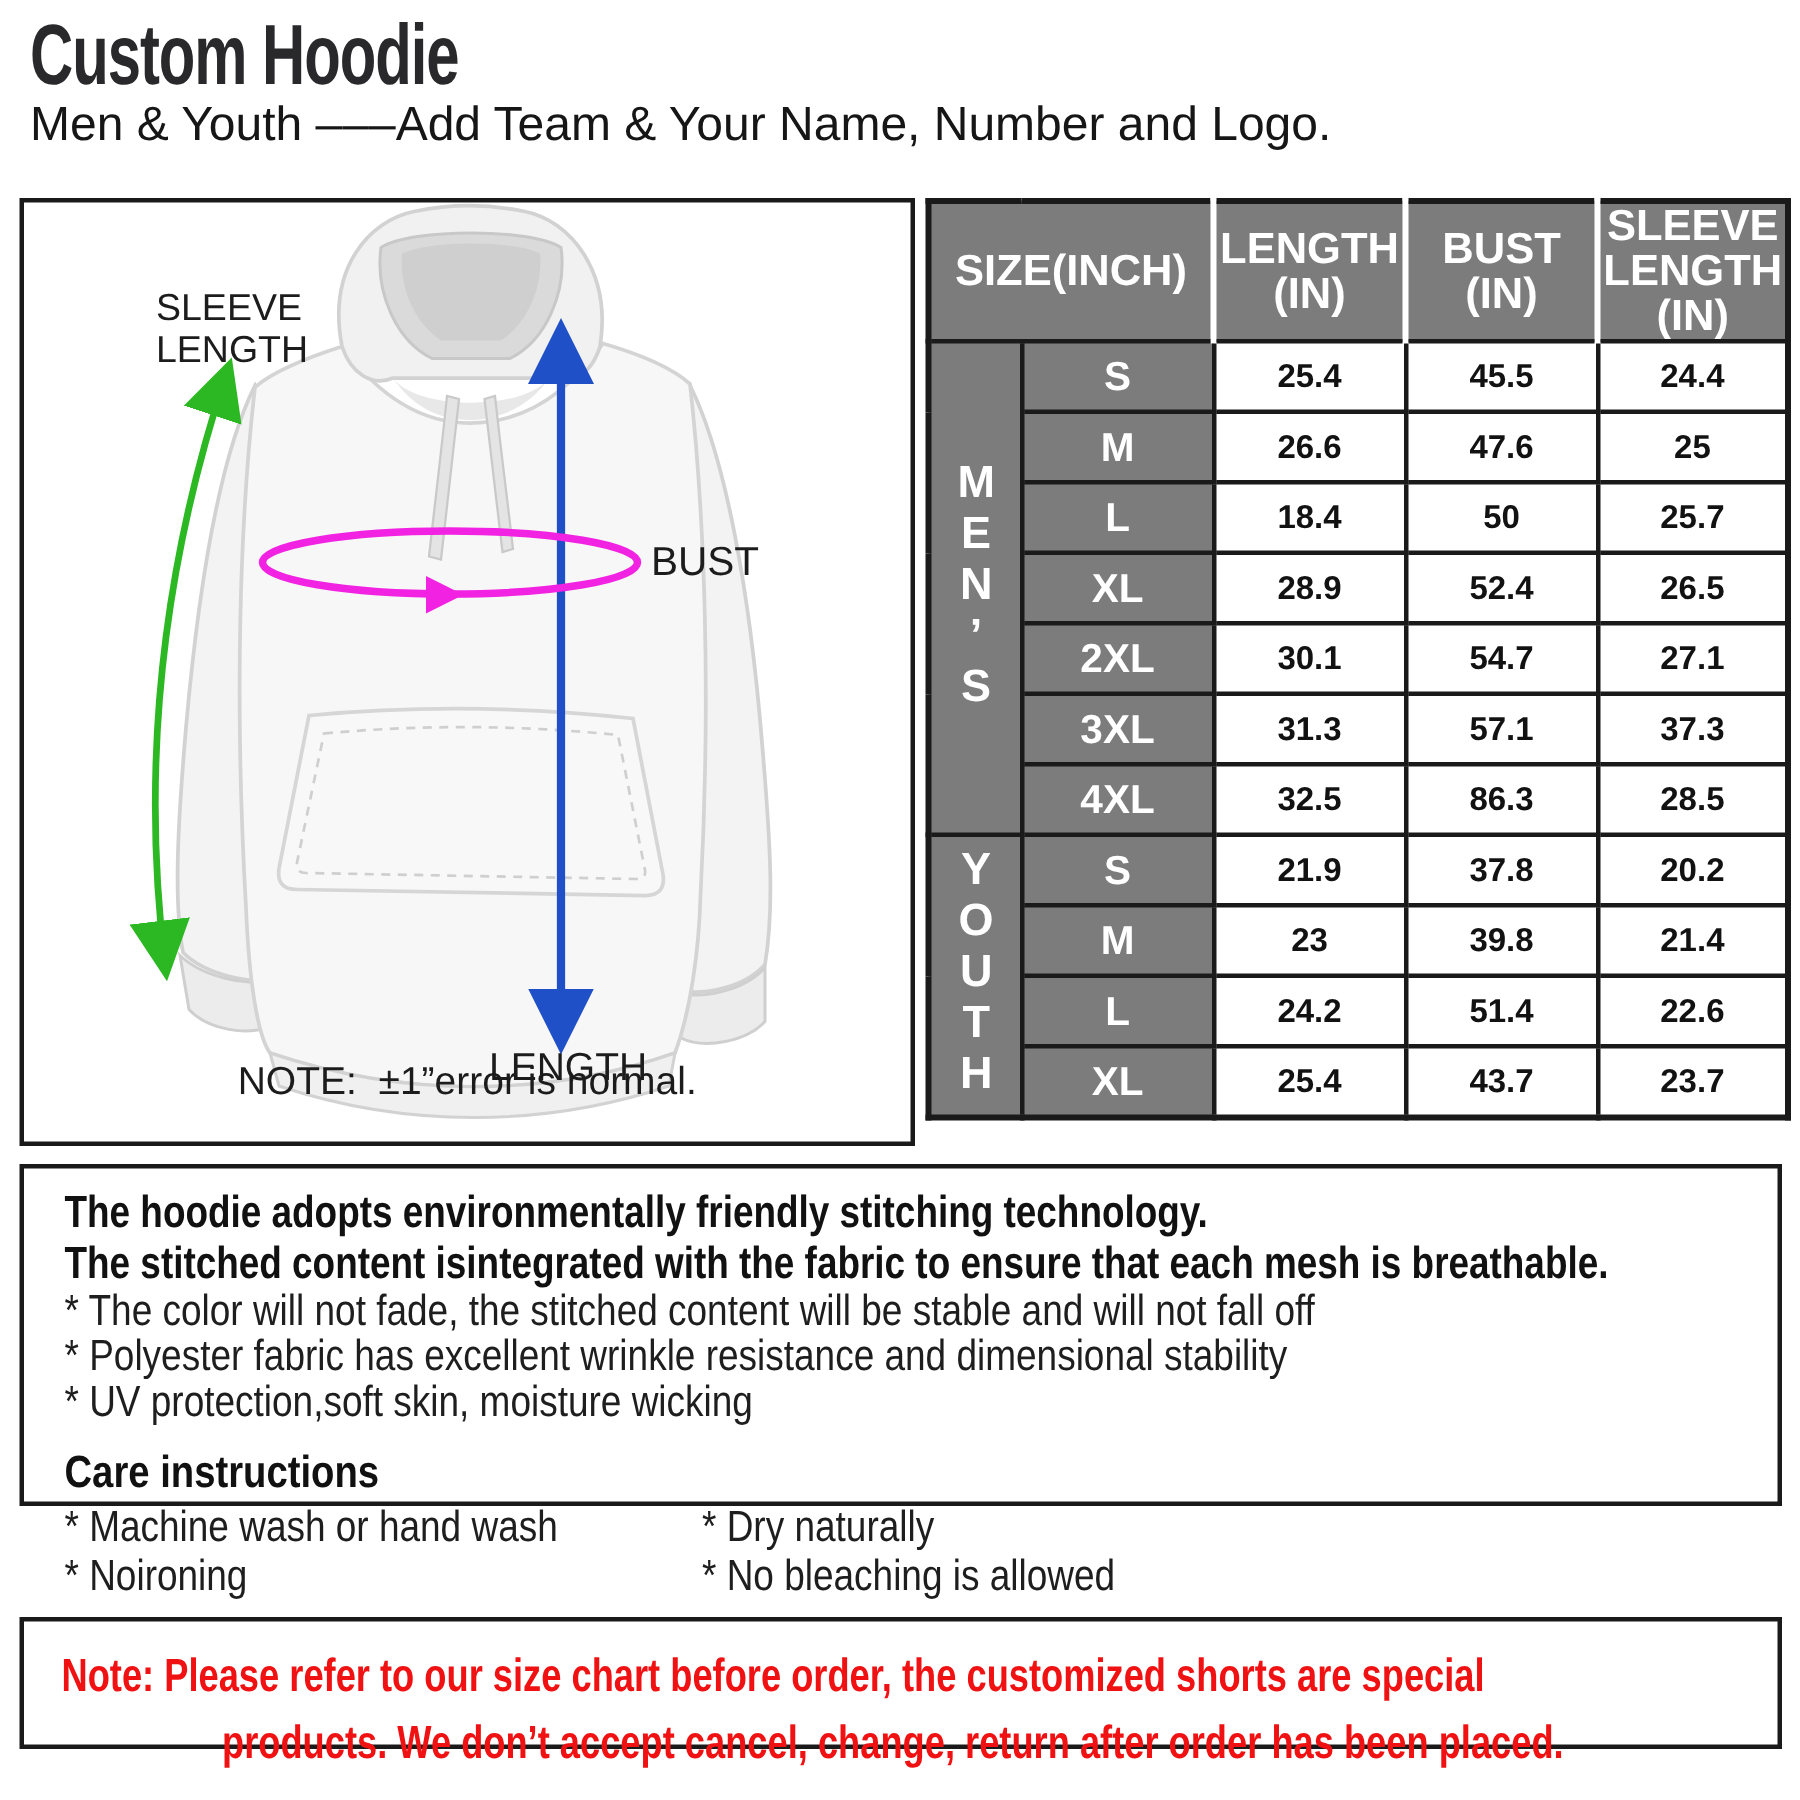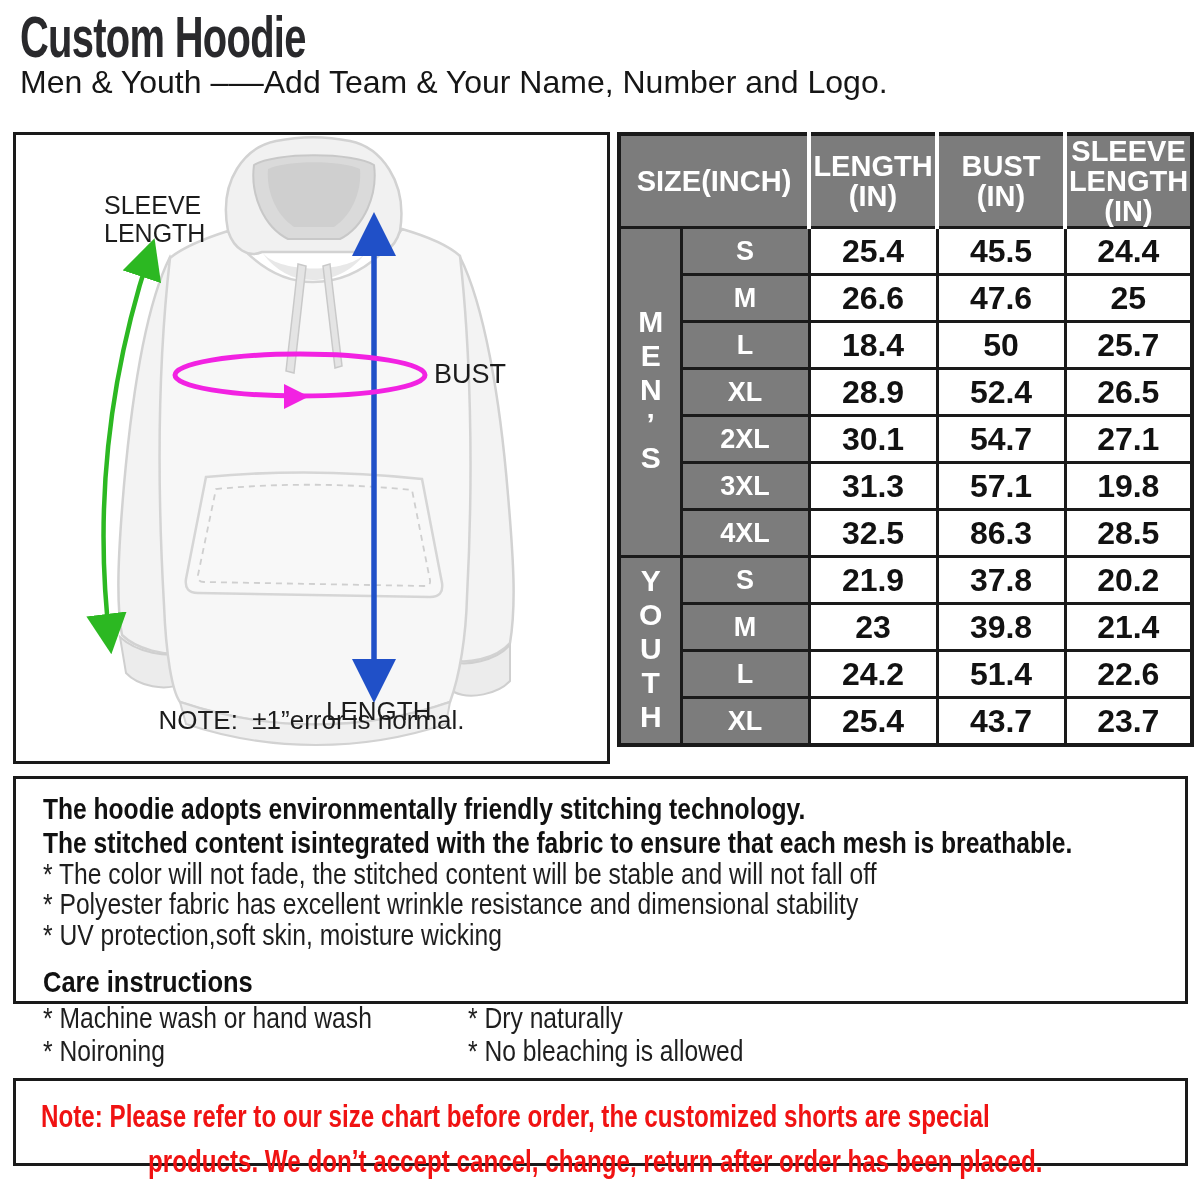--- a/index.html
+++ b/index.html
@@ -35,21 +35,21 @@
   .size-table{border:4px solid var(--grid);}
   .size-table th,.size-table td{border:3px solid var(--grid);text-align:center;vertical-align:middle;}
   .size-table th{
     background:var(--headerbg);color:#fff;font-size:29px;font-weight:bold;
     height:74px;line-height:1.04;border-left:4px solid #fff;
   }
   .size-table th:first-child{border-left:3px solid var(--grid);}
   .size-table td{height:47px;}
   .size-table td.cat{background:var(--headerbg);}
   .size-table td.size{background:var(--headerbg);color:#fff;font-size:27px;font-weight:bold;}
-  .size-table td.val{background:#fff;color:#121212;font-size:32px;font-weight:bold;}
+  .size-table td.val{background:#fff;color:#121212;font-size:22px;font-weight:bold;}
   .vlabel{
     writing-mode:vertical-rl;text-orientation:upright;
     color:#fff;font-size:30px;font-weight:bold;line-height:1;letter-spacing:1px;
     display:inline-block;
   }
 
   
   .desc-box{position:absolute;left:13px;top:776px;width:1175px;height:228px;border:3px solid var(--grid);background:#fff;padding:13px 18px 0 27px;}
   .desc-bold{font-size:30px;font-weight:bold;line-height:1.12;color:#111;}
   .desc-bullet{font-size:29px;line-height:1.04;color:#1e1e1e;}
@@ -176,21 +176,21 @@
     <tr>
       <td class="size">2XL</td>
       <td class="val">30.1</td>
       <td class="val">54.7</td>
       <td class="val">27.1</td>
     </tr>
     <tr>
       <td class="size">3XL</td>
       <td class="val">31.3</td>
       <td class="val">57.1</td>
-      <td class="val">19.8</td>
+      <td class="val">37.3</td>
     </tr>
     <tr>
       <td class="size">4XL</td>
       <td class="val">32.5</td>
       <td class="val">86.3</td>
       <td class="val">28.5</td>
     </tr>
     <tr>
       <td class="cat" rowspan="4"><span class="vlabel">YOUTH</span></td>
       <td class="size">S</td>

